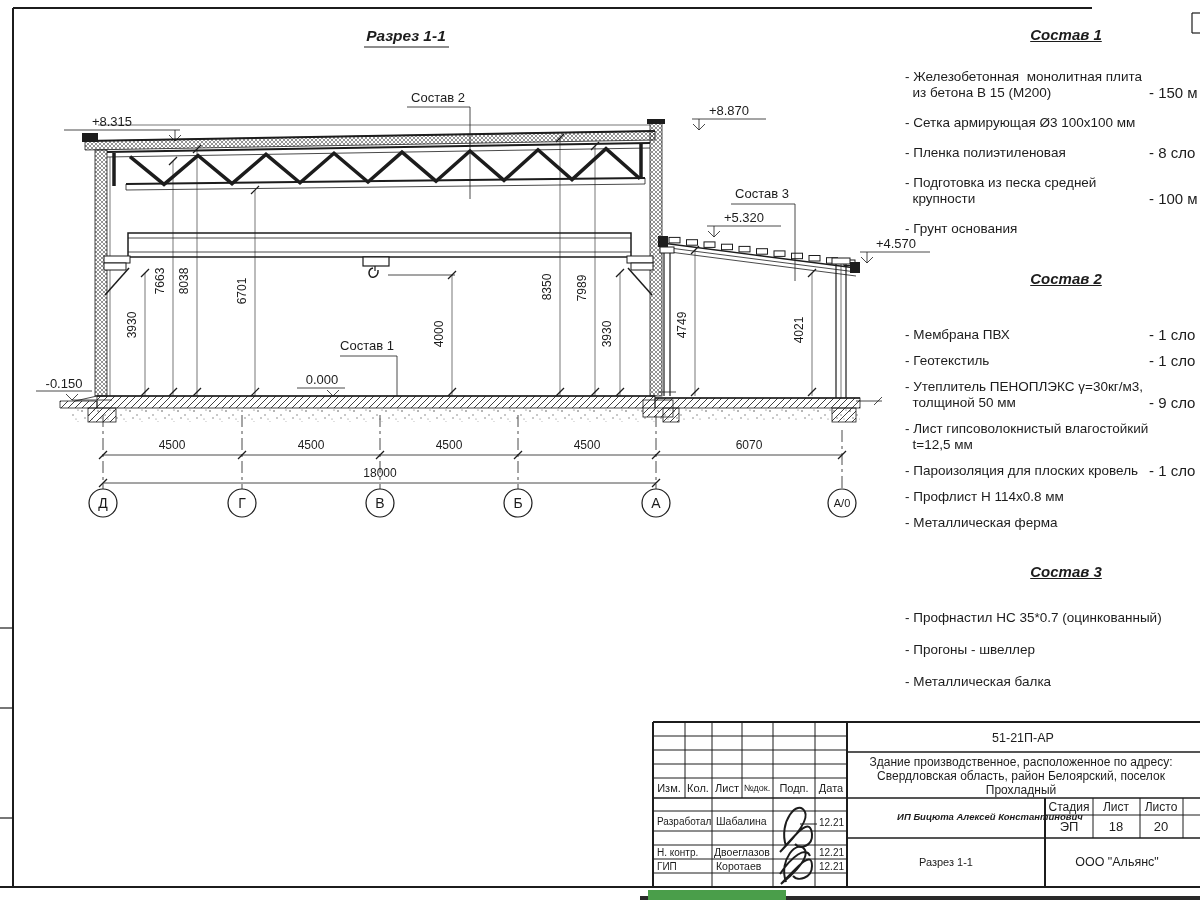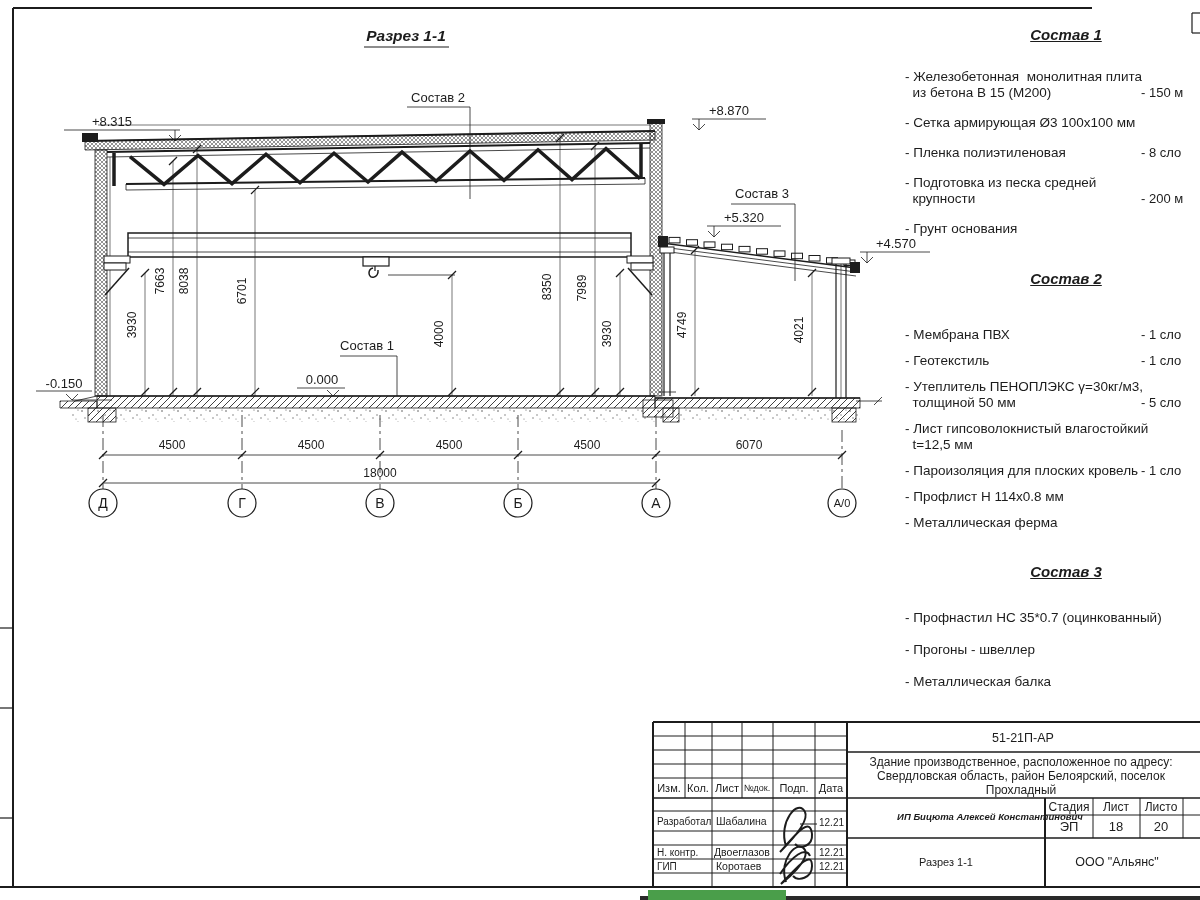--- a/index.html
+++ b/index.html
@@ -28,21 +28,21 @@
   .comp { position:absolute; width:322px; }
   .comp-title { font-size:15px; font-weight:bold; font-style:italic;
                 text-decoration:underline; text-align:center; }
   .mb26 { margin-bottom:26px; } .mb40 { margin-bottom:40px; } .mb30 { margin-bottom:30px; }
   .comp-item { position:relative; }
   .comp-a .comp-item { margin-bottom:14px; }
   .comp-b .comp-item { margin-bottom:10px; }
   .comp-c .comp-item { margin-bottom:16px; }
   .gap-top { margin-top:10px; }
   .comp-text { white-space:pre-wrap; font-size:13.5px; line-height:16px; }
-  .comp-val  { position:absolute; left:236px; bottom:0; font-size:13px;
+  .comp-val  { position:absolute; left:244px; bottom:0; font-size:15px;
                line-height:16px; white-space:nowrap; }
   .green-bar { position:absolute; left:648px; top:890px; width:138px; height:10px; background:#4a9e4a; }
   .edge-strip { position:absolute; left:640px; top:896px; width:560px; height:4px; background:#2a2a2a; }
 </style>
 </head>
 <body>
 
 <div class="page">
 
 <svg class="sheet" width="1200" height="900" viewBox="0 0 1200 900">
@@ -376,41 +376,41 @@
   <div class="comp-item">
     <div class="comp-text">- Сетка армирующая Ø3 100x100 мм</div>
   </div>
   <div class="comp-item">
     <div class="comp-text">- Пленка полиэтиленовая</div>
     <div class="comp-val">- 8 сло</div>
   </div>
   <div class="comp-item">
     <div class="comp-text">- Подготовка из песка средней
   крупности</div>
-    <div class="comp-val">- 200 м</div>
+    <div class="comp-val">- 100 м</div>
   </div>
   <div class="comp-item">
     <div class="comp-text">- Грунт основания</div>
   </div>
 </div>
 
 <div class="comp comp-b" style="left:905px; top:270px;">
   <div class="comp-title mb40">Состав 2</div>
   <div class="comp-item">
     <div class="comp-text">- Мембрана ПВХ</div>
     <div class="comp-val">- 1 сло</div>
   </div>
   <div class="comp-item">
     <div class="comp-text">- Геотекстиль</div>
     <div class="comp-val">- 1 сло</div>
   </div>
   <div class="comp-item">
     <div class="comp-text">- Утеплитель ПЕНОПЛЭКС γ=30кг/м3,
   толщиной 50 мм</div>
-    <div class="comp-val">- 5 сло</div>
+    <div class="comp-val">- 9 сло</div>
   </div>
   <div class="comp-item">
     <div class="comp-text">- Лист гипсоволокнистый влагостойкий
   t=12,5 мм</div>
   </div>
   <div class="comp-item">
     <div class="comp-text">- Пароизоляция для плоских кровель</div>
     <div class="comp-val">- 1 сло</div>
   </div>
   <div class="comp-item gap-top">

